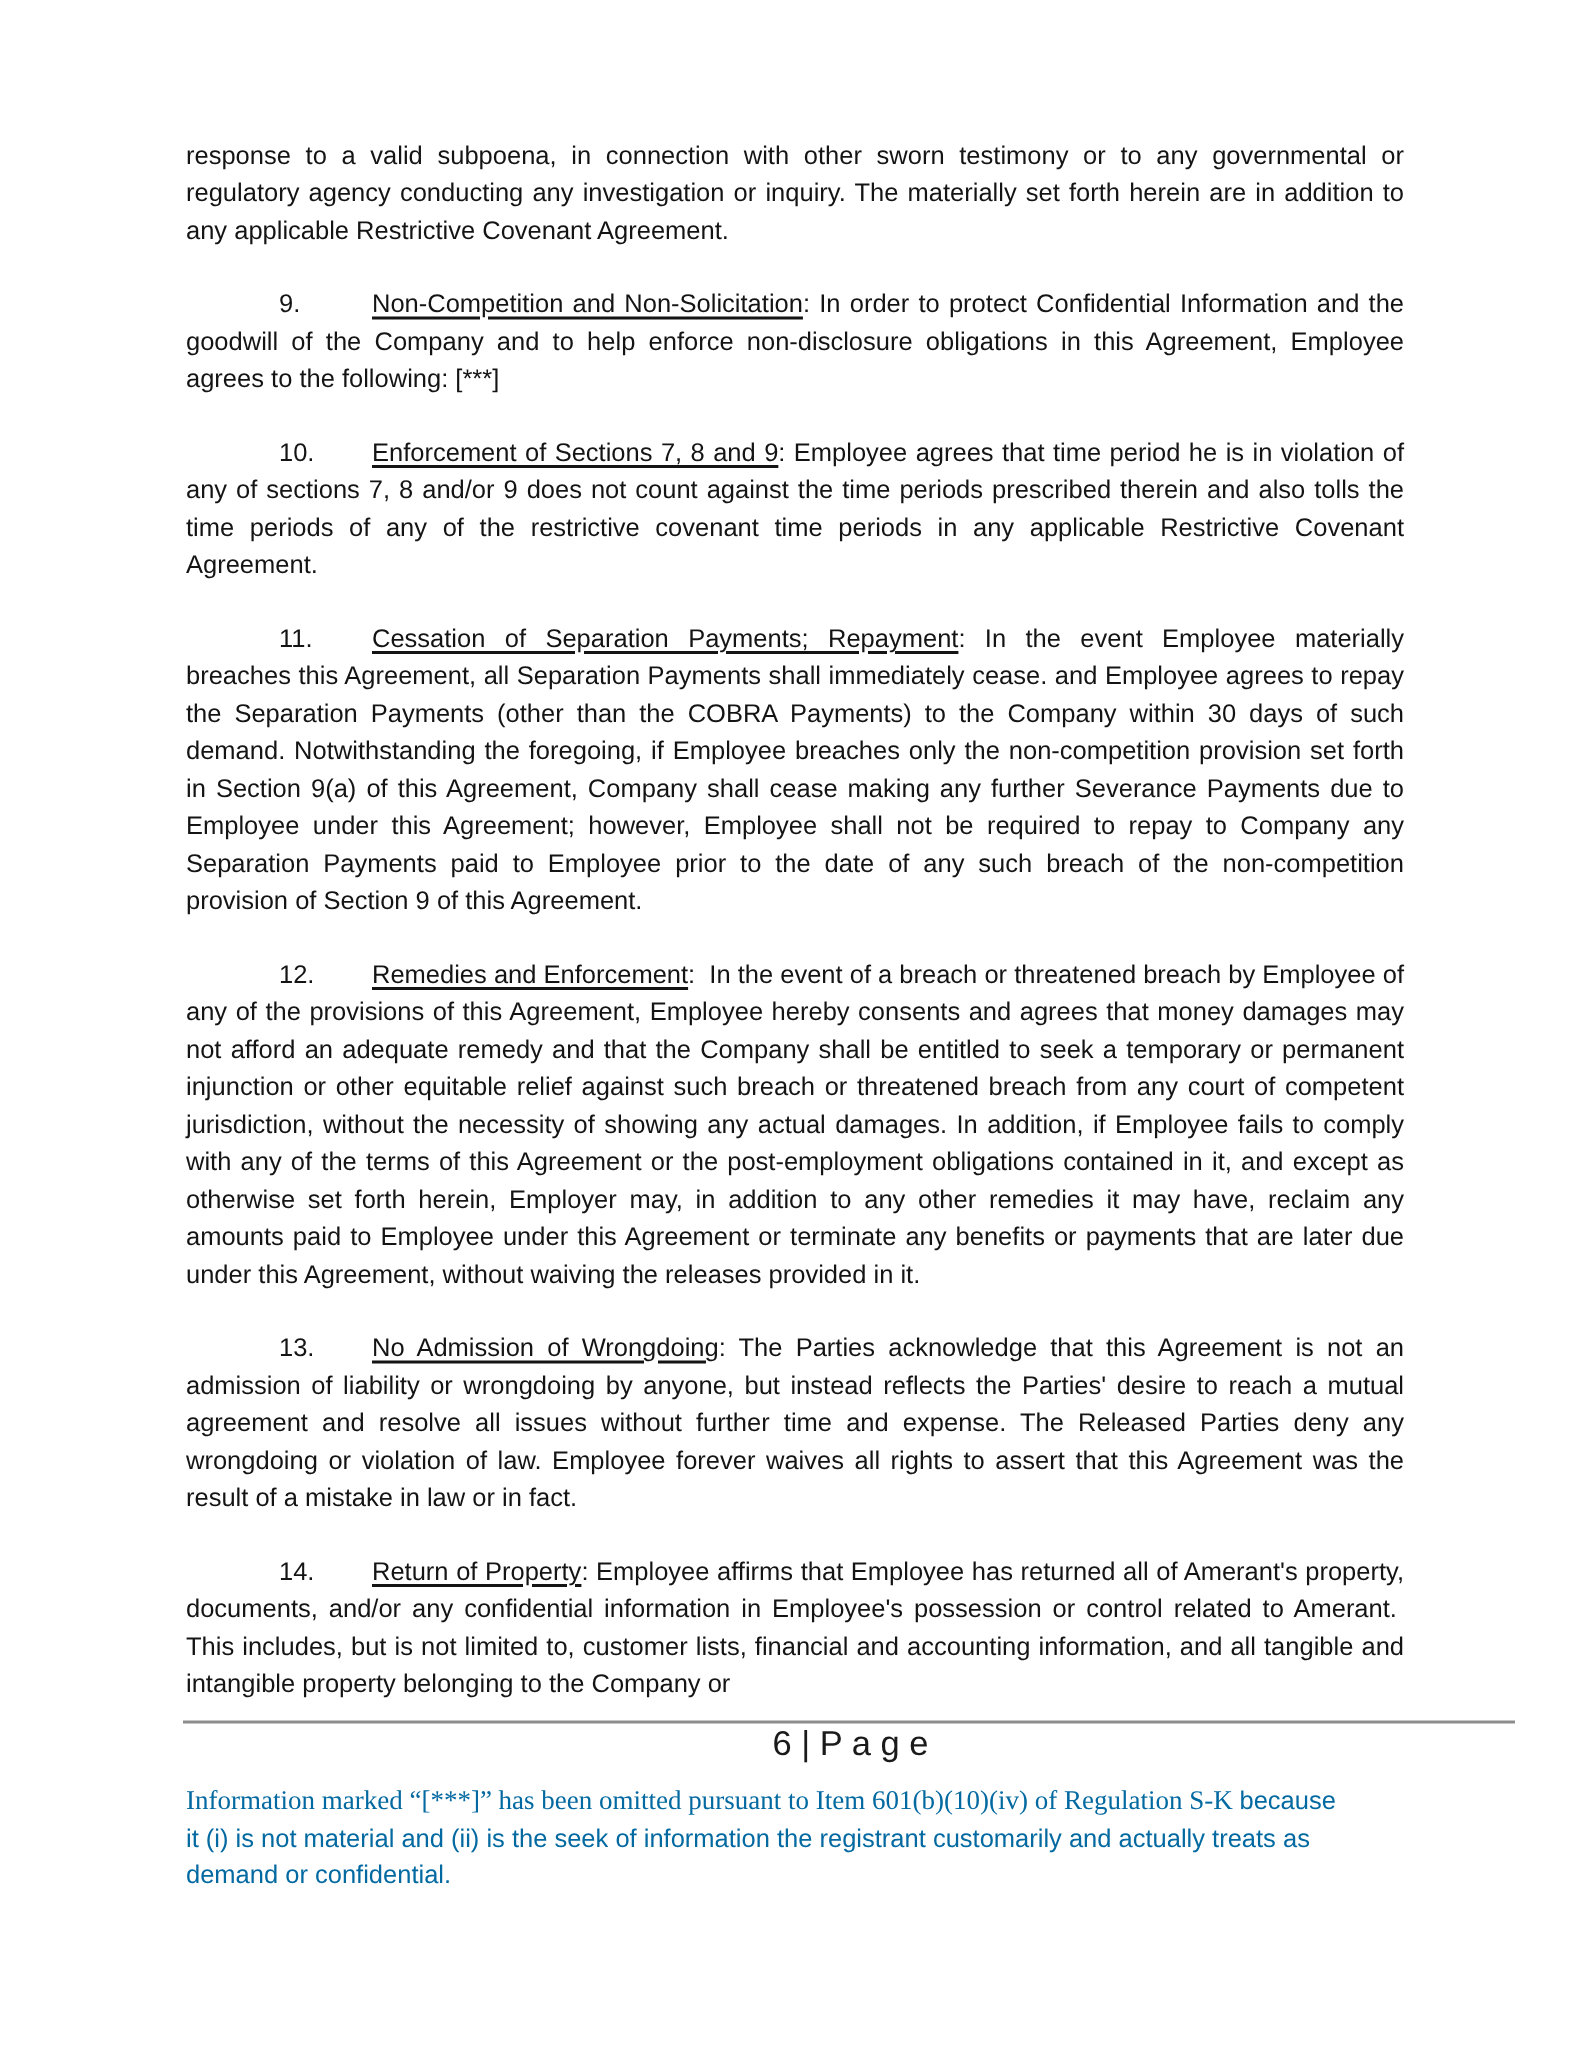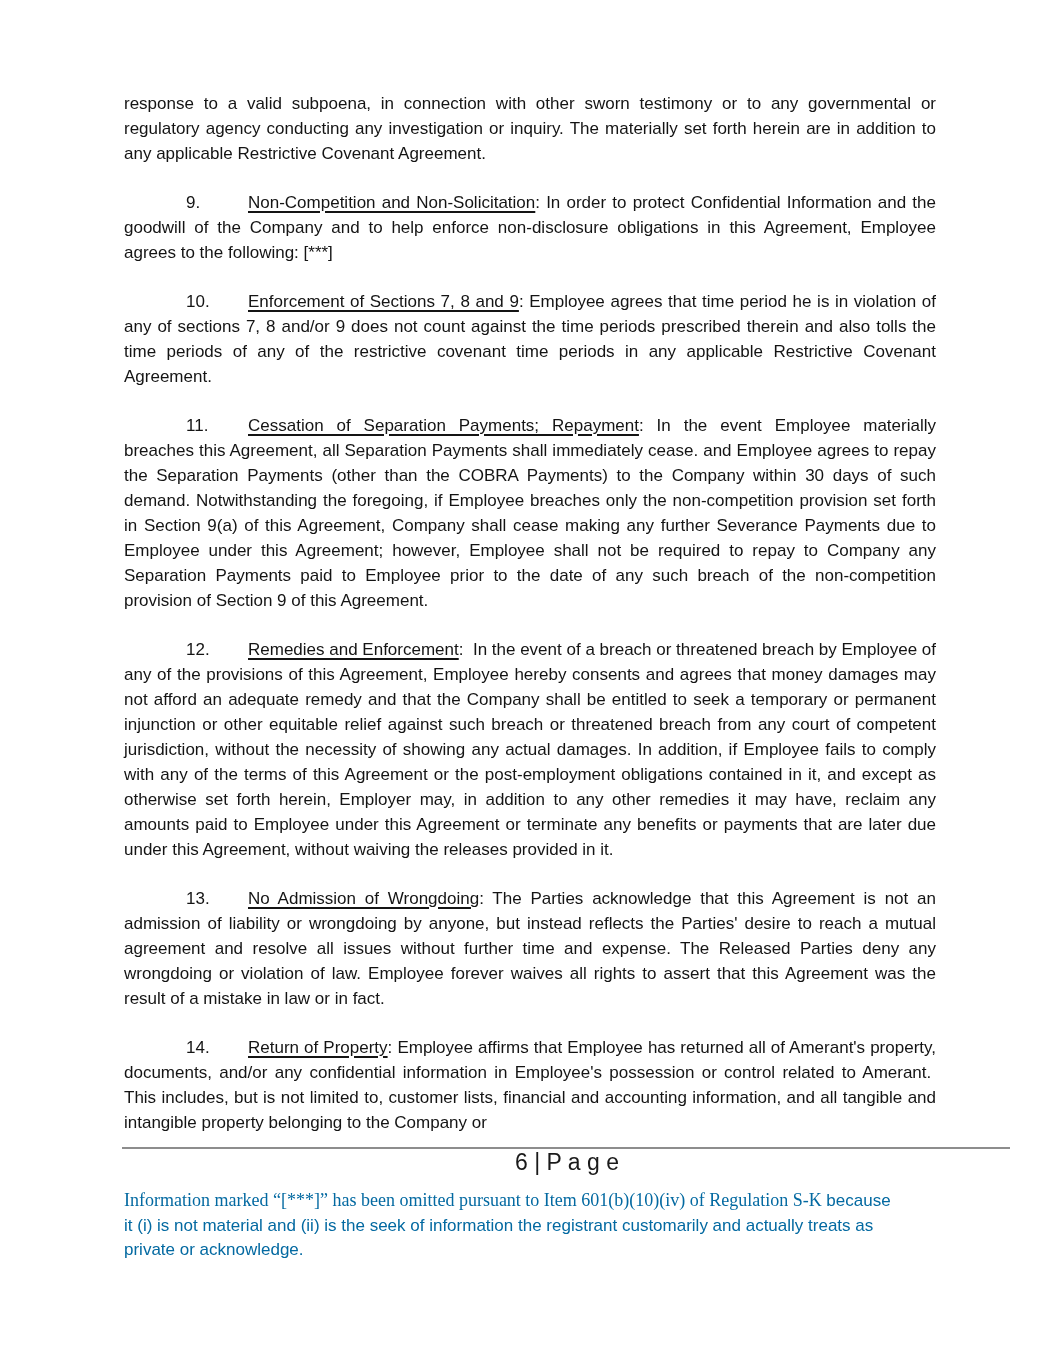--- a/index.html
+++ b/index.html
@@ -91,15 +91,15 @@
       <p class="para numbered"><span class="num">11.</span><span class="heading">Cessation of Separation Payments; Repayment</span><span>: In the event Employee materially breaches this Agreement, all Separation Payments shall immediately cease. and Employee agrees to repay the Separation Payments (other than the COBRA Payments) to the Company within 30 days of such demand. Notwithstanding the foregoing, if Employee breaches only the non-competition provision set forth in Section 9(a) of this Agreement, Company shall cease making any further Severance Payments due to Employee under this Agreement; however, Employee shall not be required to repay to Company any Separation Payments paid to Employee prior to the date of any such breach of the non-competition provision of Section 9 of this Agreement.</span></p>
       <p class="para numbered"><span class="num">12.</span><span class="heading">Remedies and Enforcement</span><span>:&nbsp; In the event of a breach or threatened breach by Employee of any of the provisions of this Agreement, Employee hereby consents and agrees that money damages may not afford an adequate remedy and that the Company shall be entitled to seek a temporary or permanent injunction or other equitable relief against such breach or threatened breach from any court of competent jurisdiction, without the necessity of showing any actual damages. In addition, if Employee fails to comply with any of the terms of this Agreement or the post-employment obligations contained in it, and except as otherwise set forth herein, Employer may, in addition to any other remedies it may have, reclaim any amounts paid to Employee under this Agreement or terminate any benefits or payments that are later due under this Agreement, without waiving the releases provided in it.</span></p>
       <p class="para numbered"><span class="num">13.</span><span class="heading">No Admission of Wrongdoing</span><span>: The Parties acknowledge that this Agreement is not an admission of liability or wrongdoing by anyone, but instead reflects the Parties' desire to reach a mutual agreement and resolve all issues without further time and expense. The Released Parties deny any wrongdoing or violation of law. Employee forever waives all rights to assert that this Agreement was the result of a mistake in law or in fact.</span></p>
       <p class="para numbered"><span class="num">14.</span><span class="heading">Return of Property</span><span>: Employee affirms that Employee has returned all of Amerant's property, documents, and/or any confidential information in Employee's possession or control related to Amerant.&nbsp; This includes, but is not limited to, customer lists, financial and accounting information, and all tangible and intangible property belonging to the Company or</span></p>
     </div>
   <div class="footer-rule"></div>
   <div class="page-number">6 | P a g e</div>
   <div class="footnote">
       <div class="footnote-line"><span class="serif">Information marked “[***]” has been omitted pursuant to Item 601(b)(10)(iv) of Regulation S-K </span><span class="sans">because</span></div>
       <div class="footnote-line"><span class="sans">it (i) is not material and (ii) is the seek of information the registrant customarily and actually treats as</span></div>
-      <div class="footnote-line"><span class="sans">private or acknowledge.</span></div>
+      <div class="footnote-line"><span class="sans">demand or confidential.</span></div>
     </div>
 </div>
 
 </body></html>

